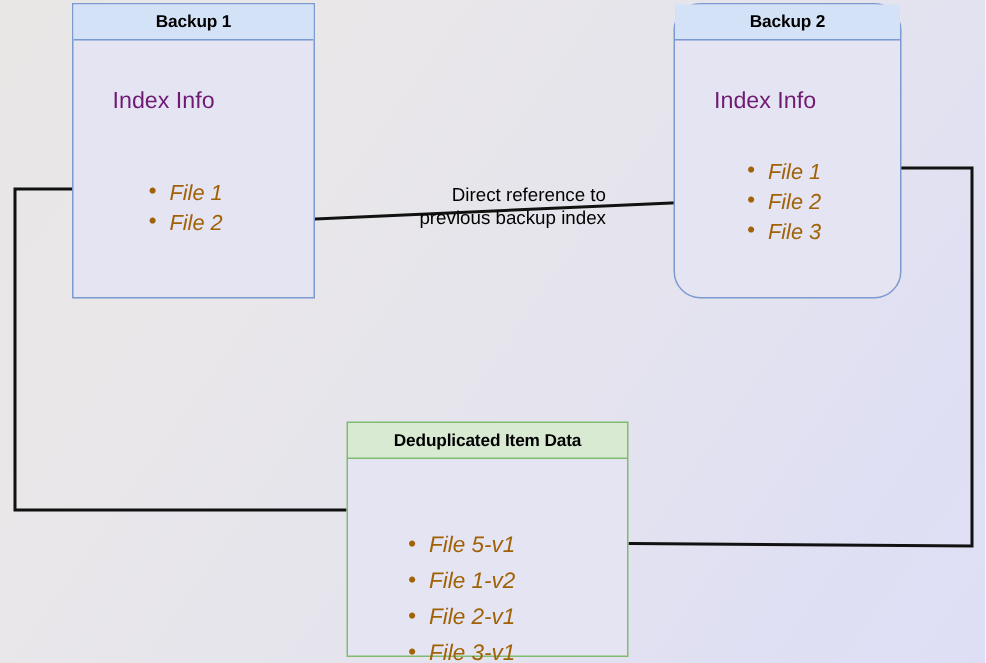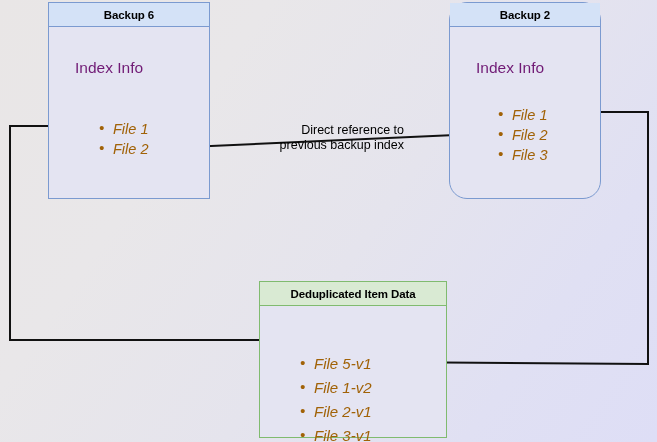--- a/index.html
+++ b/index.html
@@ -26,21 +26,20 @@
     height: 442px;
   }
   .node-box {
     position: absolute;
     box-sizing: border-box;
     border: 1.6px solid #7b9ad0;
     background: #e4e4f2;
   }
   .node-box.green {
     border: 1.6px solid #80bb6f;
-    margin-left: 28px;
   }
   .node-header {
     box-sizing: border-box;
     height: 24px;
     border-bottom: 1.6px solid #7b9ad0;
     background: #d4e2f7;
     display: flex;
     align-items: center;
     justify-content: center;
     font-size: 11.5px;
@@ -115,21 +114,21 @@
     </defs>
 
     <path d="M 93,126 L 10,126 L 10,340 L 278,340" fill="none" stroke="#111111" stroke-width="2" marker-end="url(#arrowhead)"></path>
 
     <path d="M 576,112 L 648,112 L 648,364 L 377,362" fill="none" stroke="#111111" stroke-width="2" marker-end="url(#arrowhead)"></path>
 
     <path d="M 500,133 L 166,148" fill="none" stroke="#111111" stroke-width="2" marker-end="url(#arrowhead)"></path>
   </svg>
 
   <div class="node-box" style="left:48px; top:2px; width:162px; height:197px;">
-    <div class="node-header">Backup 6</div>
+    <div class="node-header">Backup 1</div>
     <div class="node-body">
       <div class="index-label">Index Info</div>
       <ul class="file-list" style="left:50px; top:92px;">
         <li>File 1</li>
         <li>File 2</li>
       </ul>
     </div>
   </div>
 
   <div class="node-box" style="left:449px; top:2px; width:152px; height:197px;border-radius:18px;">

